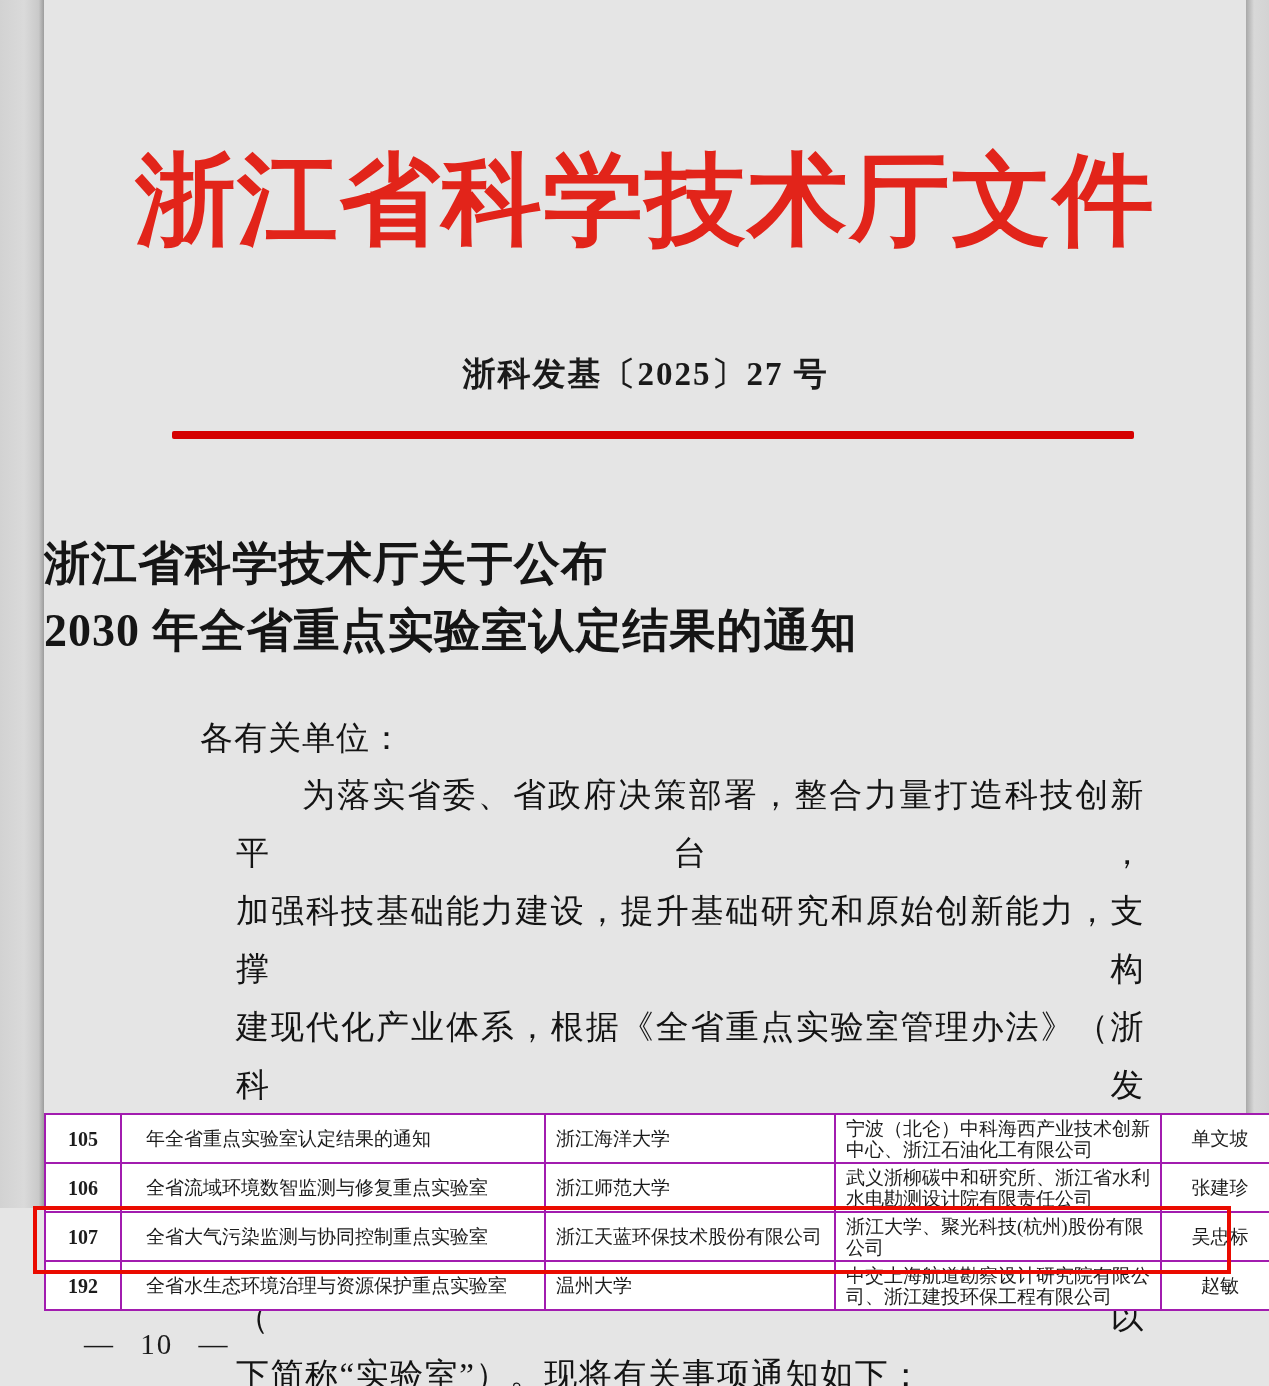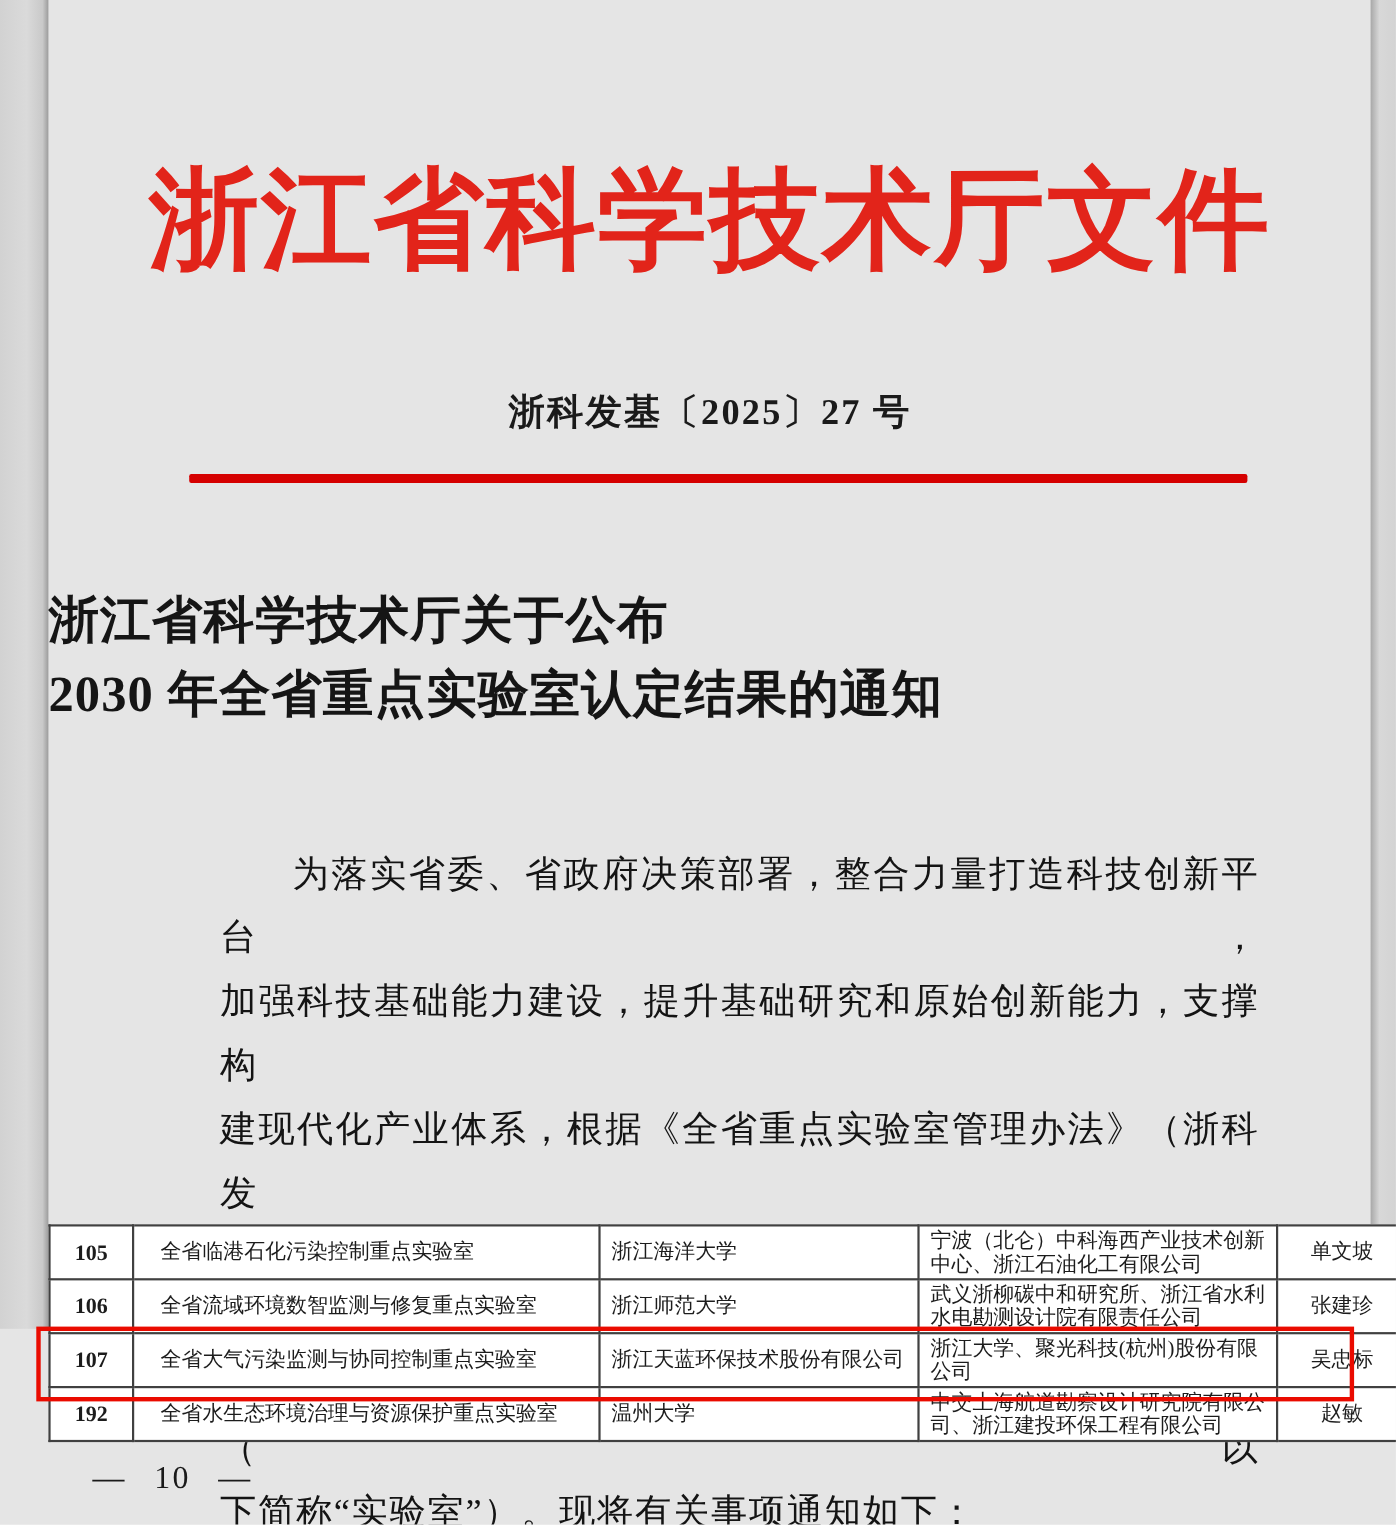--- a/index.html
+++ b/index.html
@@ -20,27 +20,27 @@
   .red-rule{position:absolute;left:172px;top:431px;width:962px;height:8px;background:#d50000;border-radius:2px;}
 
   .notice-title{position:absolute;left:44px;width:1203px;text-align:left;
     font-size:46px;font-weight:900;color:#151515;letter-spacing:1px;}
   .notice-title.l1{top:533px;}
   .notice-title.l2{top:600px;}
 
   .salutation{position:absolute;left:200px;top:716px;font-size:33px;letter-spacing:1px;color:#141414;}
   .body-text{position:absolute;left:200px;top:766px;width:945px;font-size:33px;
     line-height:58px;letter-spacing:1.5px;color:#141414;}
-  .body-line{text-align:justify;text-align-last:justify;}
+  .body-line{text-align:justify;text-align-last:justify;margin-left:36px;}
   .body-line.first{text-indent:2em;}
   .body-line.last{text-align-last:left;}
 
   .results{position:absolute;left:44px;top:1113px;}
   table{border-collapse:collapse;table-layout:fixed;width:1172px;background:#fff;}
-  td{border:2px solid #404040;font-size:19px;color:#1c1c1c;vertical-align:middle;
+  td{border:2px solid #a21caf;font-size:19px;color:#1c1c1c;vertical-align:middle;
      padding:2px 6px;line-height:22px;overflow:hidden;}
   td.c-no{width:62px;text-align:center;font-weight:700;font-size:20px;}
   td.c-lab{width:392px;padding-left:24px;}
   td.c-inst{width:272px;padding-left:10px;}
   td.c-part{width:308px;padding-left:10px;line-height:21px;}
   td.c-dir{width:104px;text-align:center;}
   tr{height:49px;}
 
   .highlight-box{position:absolute;left:33px;top:1206px;width:1190px;height:60px;
     border:4px solid #ea0b00;background:transparent;pointer-events:none;}
@@ -58,36 +58,37 @@
 
   <div class="red-header">浙江省科学技术厅文件</div>
 
   <div class="doc-number">浙科发基〔2025〕27 号</div>
 
   <div class="red-rule"></div>
 
   <div class="notice-title l1">浙江省科学技术厅关于公布</div>
   <div class="notice-title l2">2030 年全省重点实验室认定结果的通知</div>
 
+  <div class="salutation">各有关单位：</div>
 
   <div class="body-text">
     <div class="body-line first">为落实省委、省政府决策部署，整合力量打造科技创新平台，</div>
     <div class="body-line">加强科技基础能力建设，提升基础研究和原始创新能力，支撑构</div>
     <div class="body-line">建现代化产业体系，根据《全省重点实验室管理办法》（浙科发</div>
     <div class="body-line">基〔2023〕40 号）规定，经我厅组织评审和论证，认定“全省智</div>
     <div class="body-line">能建造与工程软件重点实验室”等 137 家为全省重点实验室（以</div>
     <div class="body-line last">下简称“实验室”）。现将有关事项通知如下：</div>
   </div>
 
   <div class="results">
     <table>
       <tbody>
           <tr>
       <td class="c-no">105</td>
-      <td class="c-lab">全省临港石化污染控制重点实验室</td>
+      <td class="c-lab">年全省重点实验室认定结果的通知</td>
       <td class="c-inst">浙江海洋大学</td>
       <td class="c-part">宁波（北仑）中科海西产业技术创新中心、浙江石油化工有限公司</td>
       <td class="c-dir">单文坡</td>
     </tr>
           <tr>
       <td class="c-no">106</td>
       <td class="c-lab">全省流域环境数智监测与修复重点实验室</td>
       <td class="c-inst">浙江师范大学</td>
       <td class="c-part">武义浙柳碳中和研究所、浙江省水利水电勘测设计院有限责任公司</td>
       <td class="c-dir">张建珍</td>

